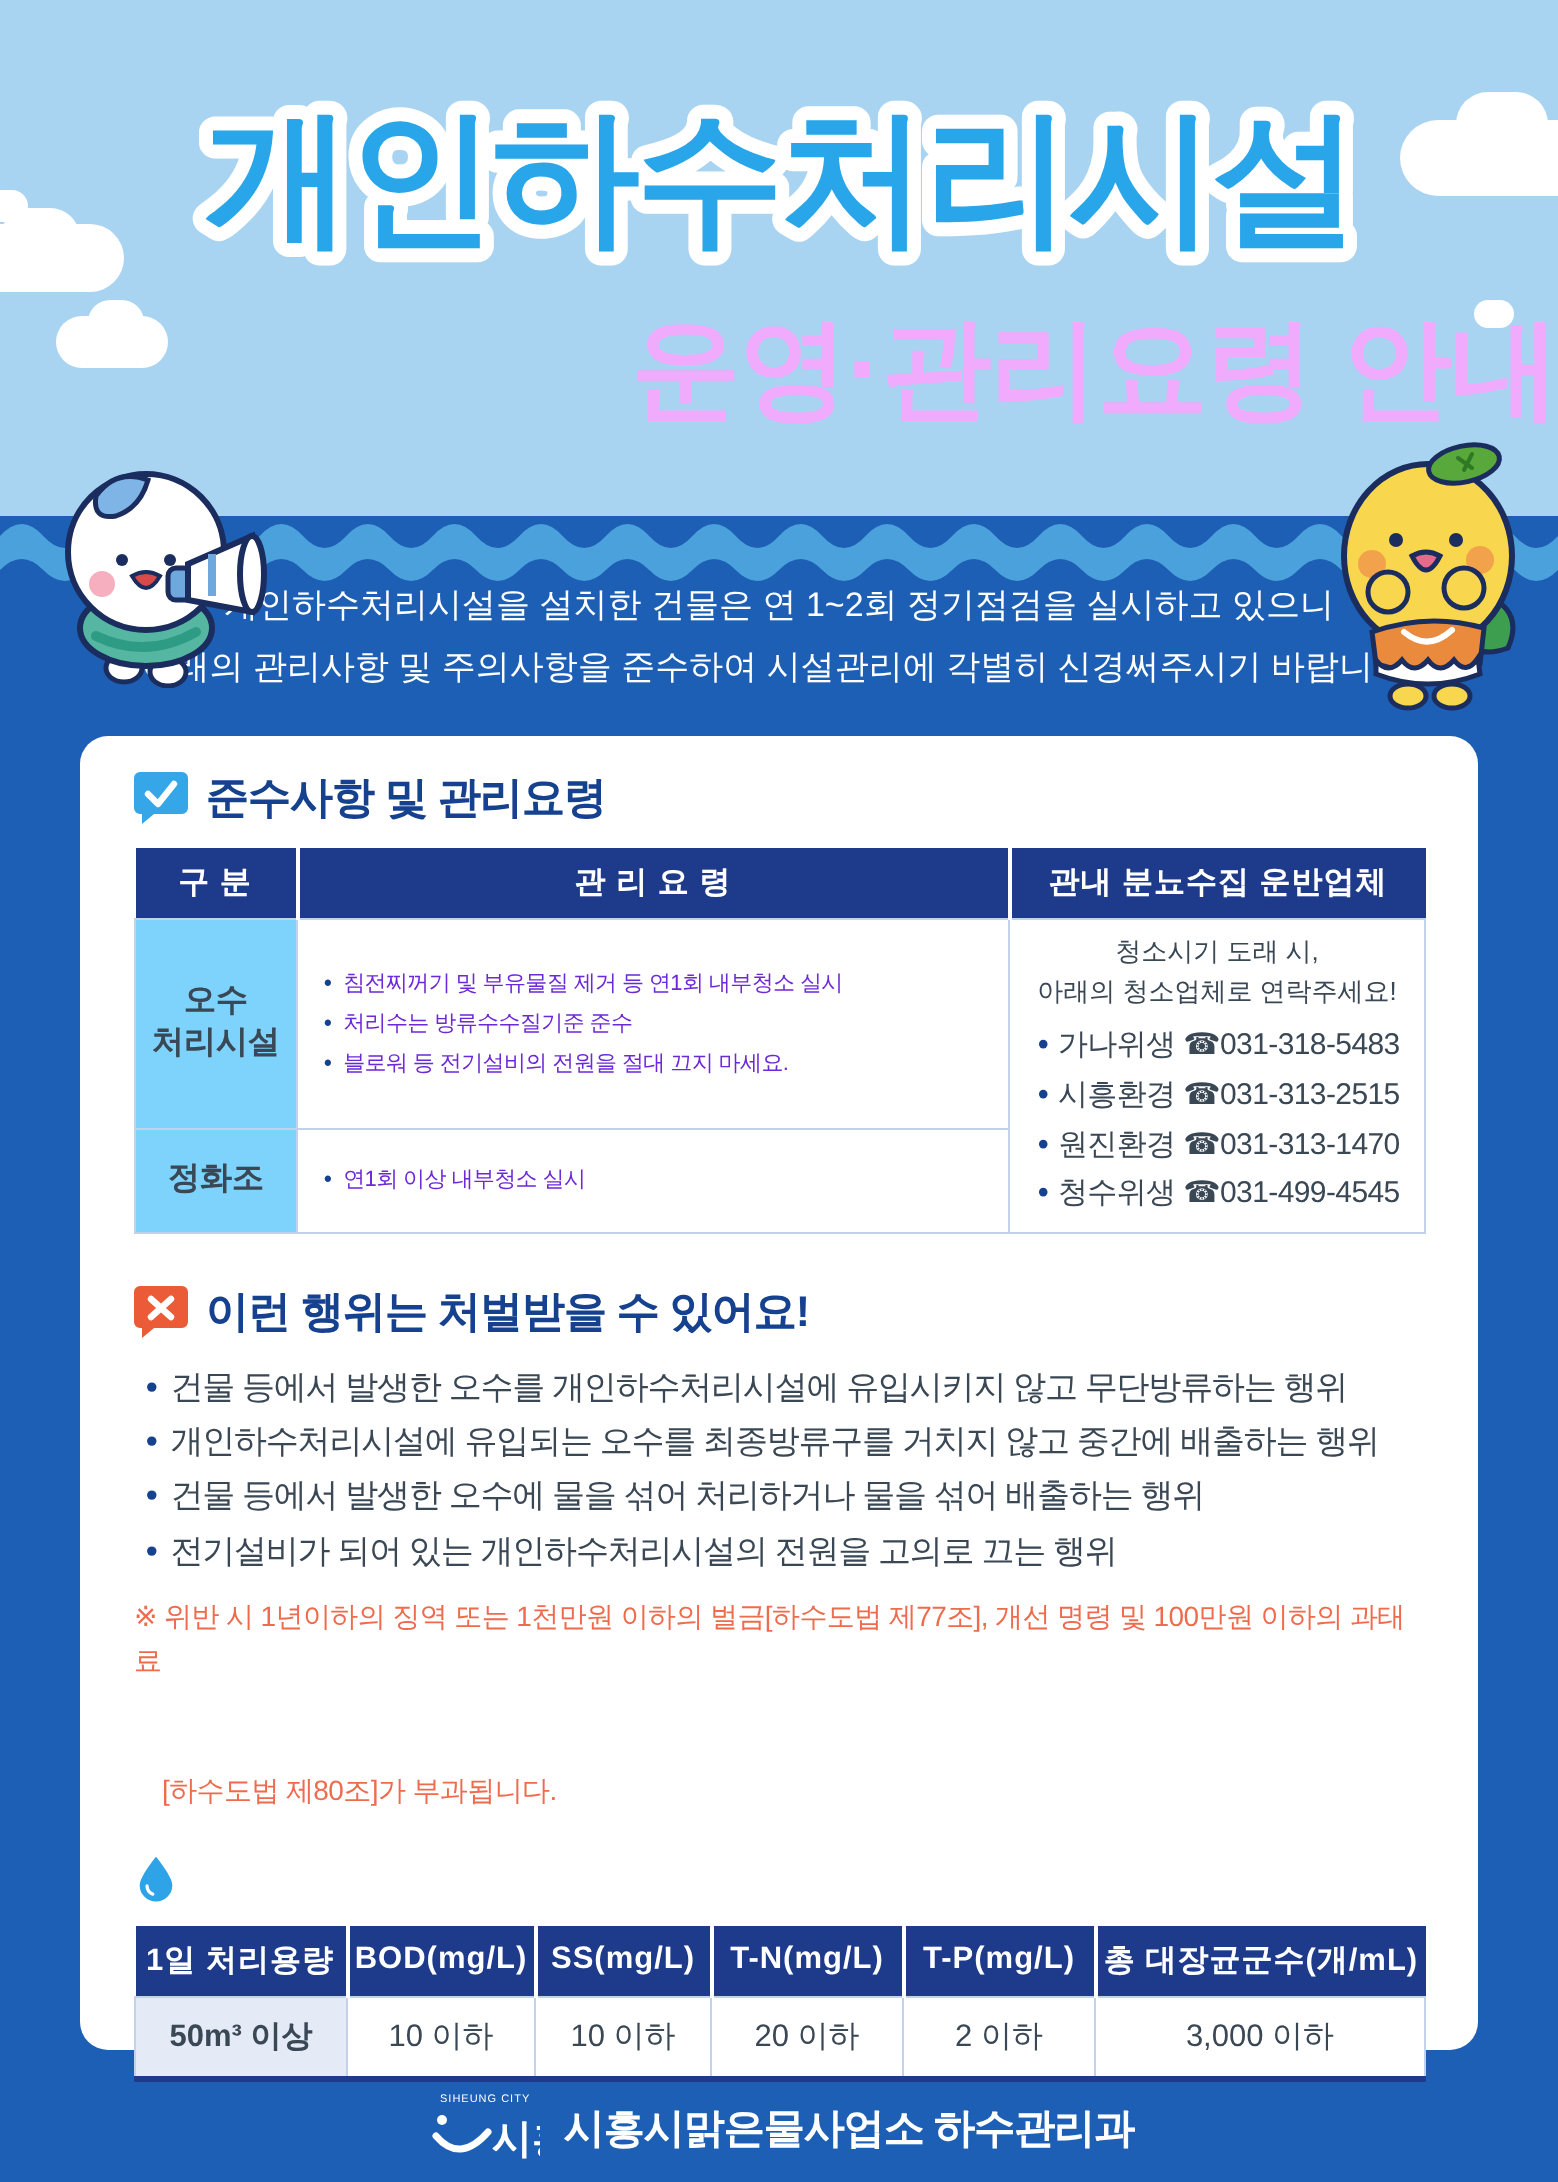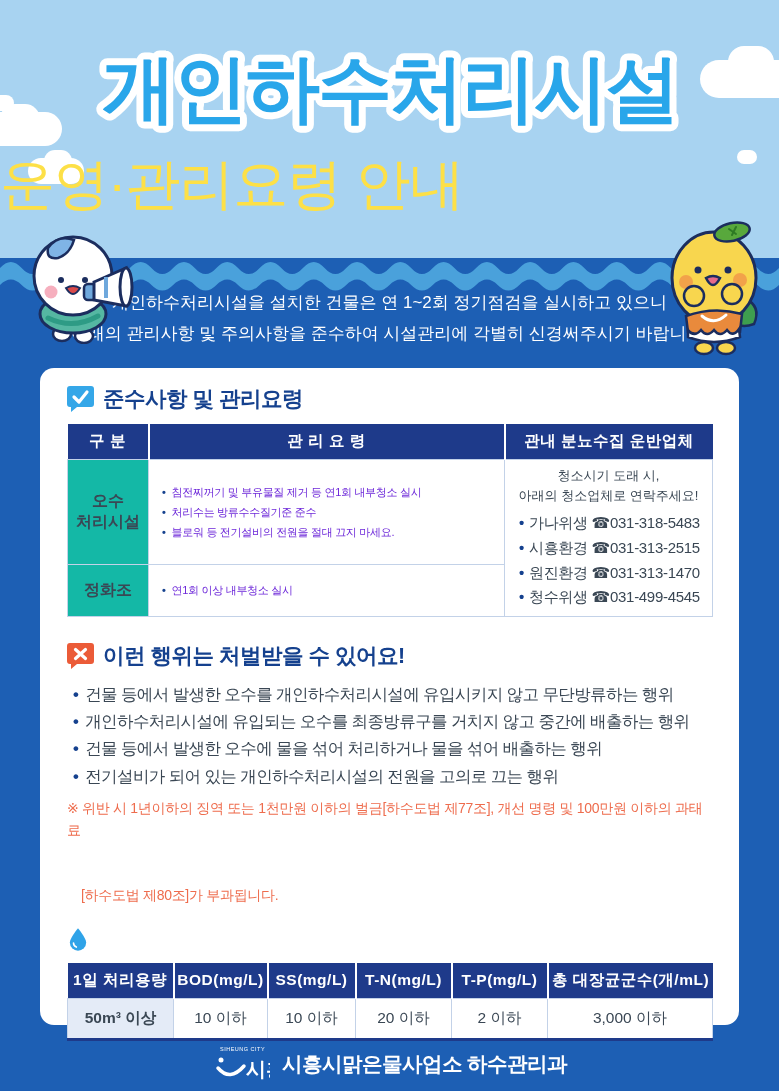--- a/index.html
+++ b/index.html
@@ -7,22 +7,22 @@
     width:779px;height:1091px;position:relative;overflow:hidden;
     background:#1D5FB4;
     font-family:"Liberation Sans","DejaVu Sans",sans-serif;
     -webkit-font-smoothing:antialiased;
   }
   .sky{position:absolute;left:0;top:0;width:779px;height:258px;background:#A8D3F1;}
   .wave-svg{position:absolute;left:0;top:254px;width:779px;height:48px;}
   .cloud{position:absolute;background:#fff;border-radius:50px;}
   .title1-wrap{position:absolute;left:0;top:36px;width:779px;text-align:center;}
   .title2{
-    position:absolute;left:0;top:148px;width:779px;text-align:left;
-    font-size:55px;font-weight:400;color:#fde047;letter-spacing:-1px;
+    position:absolute;left:0;top:148px;width:779px;text-align:right;
+    font-size:55px;font-weight:700;color:#f0abfc;letter-spacing:-1px;
   }
   .intro{
     position:absolute;left:0;top:288px;width:779px;text-align:center;
     color:#fff;font-size:17px;line-height:1.8;font-weight:500;
   }
   .card{
     position:absolute;left:40px;top:368px;width:699px;height:657px;
     background:#fff;border-radius:14px;box-sizing:border-box;
     padding:16px 27px 0 27px;
   }
@@ -30,21 +30,21 @@
   .sec-head .ico{width:27px;height:27px;flex:0 0 auto;}
   .sec-title{font-size:21.5px;font-weight:900;color:#15418E;letter-spacing:-0.5px;}
   table{border-collapse:collapse;table-layout:fixed;width:645px;}
   .t1 th,.t2 th{
     background:#1E3A8A;color:#fff;font-size:15.5px;font-weight:700;
     padding:7px 2px;border-right:2px solid #fff;letter-spacing:0.5px;
   }
   .t1 th:last-child,.t2 th:last-child{border-right:none;}
   .t1 td{border:1px solid #C3D2E8;vertical-align:middle;}
   .t1 .cat{
-    background:#14b8a6;text-align:center;font-size:16px;color:#3A4754;
+    background:#7dd3fc;text-align:center;font-size:16px;color:#3A4754;
     font-weight:700;line-height:1.3;
   }
   .cell-list{list-style:none;margin:8px 0;padding:0 0 0 12px;}
   .cell-list li{
     font-size:11px;color:#6d28d9;line-height:1.85;letter-spacing:-0.3px;
   }
   .cell-list li::before{content:"•";color:#15418E;margin-right:6px;font-weight:700;}
   .contact{padding:6px 4px;text-align:center;}
   .contact .note{font-size:13px;color:#3A4754;line-height:1.5;}
   .companies{list-style:none;margin:6px 0 0 0;padding:0 0 0 10px;text-align:left;}

